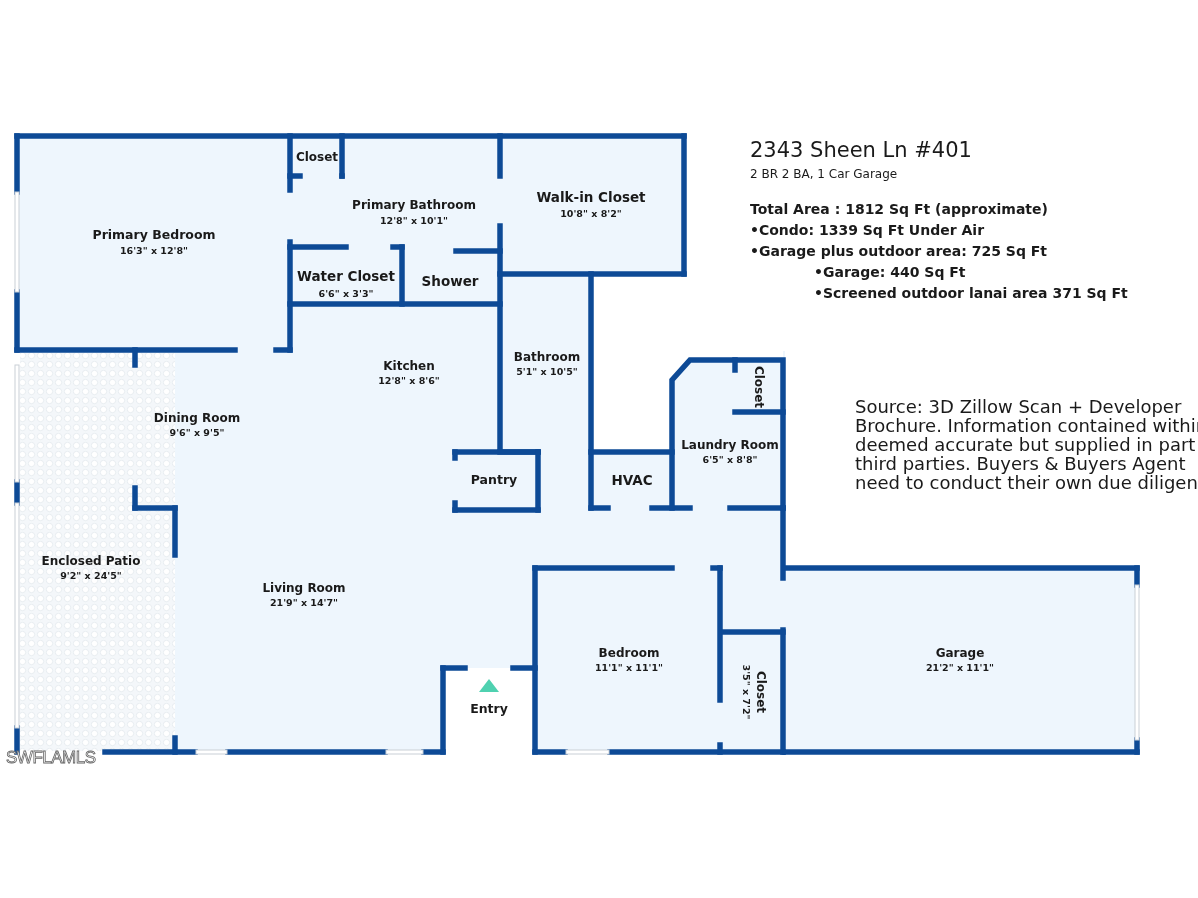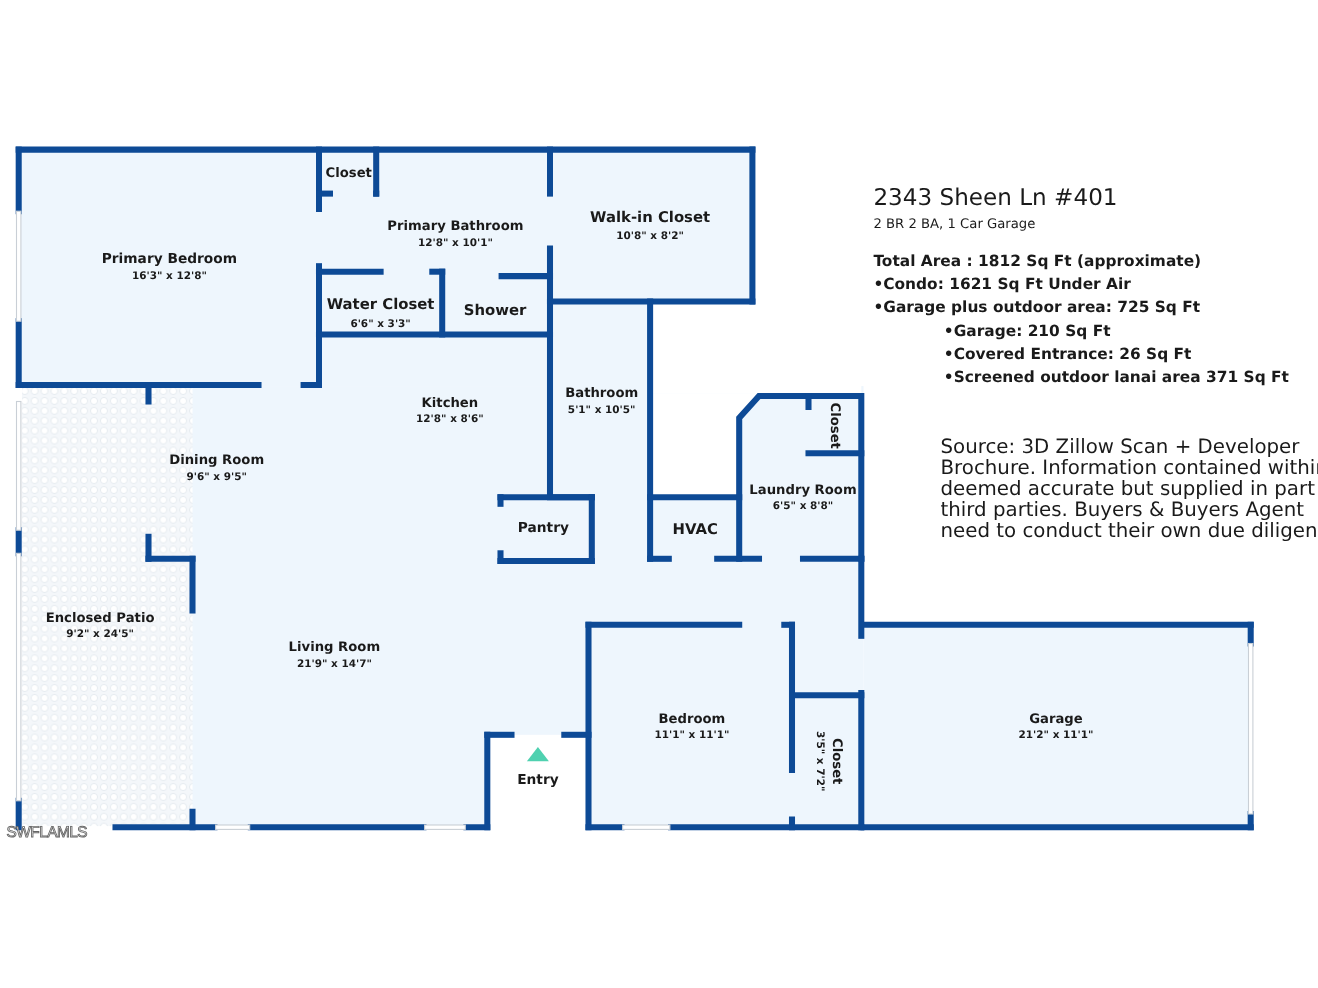--- a/index.html
+++ b/index.html
@@ -1,26 +1,26 @@
 <!DOCTYPE html>
 <html><head>
 <meta charset="utf-8">
 <style>
   html, body { margin:0; padding:0; background:#ffffff; }
   body { width:1198px; height:898px; position:relative; overflow:hidden; font-family:"Liberation Sans", sans-serif; }
   #plan { position:absolute; left:0; top:0; }
   .room-name { font-family:"DejaVu Sans", sans-serif; font-weight:bold; fill:#1a1a1a; }
   .room-dim { font-family:"DejaVu Sans", sans-serif; font-weight:bold; fill:#1a1a1a; font-size:9.5px; }
-  .info { position:absolute; left:750px; top:165px; color:#1a1a1a; font-family:"DejaVu Sans", sans-serif;margin-left:44px; }
+  .info { position:absolute; left:750px; top:136px; color:#1a1a1a; font-family:"DejaVu Sans", sans-serif; }
   .info .title { font-size:21px; letter-spacing:0px; line-height:28px; }
   .info .sub { font-size:12px; line-height:20px; margin-bottom:15px; }
   .info .line { font-size:14px; line-height:21px; white-space:nowrap;font-weight:bold; }
   .info .indent { padding-left:64px; }
   .disclaimer { position:absolute; left:814px; top:397px; width:380px; font-size:18px; line-height:19px; color:#1a1a1a; font-family:"DejaVu Sans", sans-serif;margin-left:41px; }
-  .watermark { position:absolute; left:6px; top:748px; font-size:14px; letter-spacing:-0.5px; color:rgba(255,255,255,0.9); -webkit-text-stroke:0.8px #666; font-family:"Liberation Sans", sans-serif; }
+  .watermark { position:absolute; left:6px; top:748px; font-size:17px; letter-spacing:-0.5px; color:rgba(255,255,255,0.9); -webkit-text-stroke:0.8px #666; font-family:"Liberation Sans", sans-serif; }
 </style>
 </head>
 <body>
 
 <svg id="plan" width="1198" height="898" viewBox="0 0 1198 898" xmlns="http://www.w3.org/2000/svg">
   <defs>
     <pattern id="tile" width="9" height="9" patternUnits="userSpaceOnUse">
       <rect width="9" height="9" fill="#f4f7fa"></rect>
       <circle cx="4.5" cy="4.5" r="3.2" fill="#ffffff" stroke="#e3e8ee" stroke-width="0.8"></circle>
     </pattern>
@@ -212,22 +212,21 @@
       <text class="room-name" x="960" y="657" font-size="12">Garage</text>
       <text class="room-dim" x="960" y="671">21'2" x 11'1"</text>
     </g>
   </g>
 </svg>
 
 <div class="info">
   <div class="title">2343 Sheen Ln #401</div>
   <div class="sub">2 BR 2 BA, 1 Car Garage</div>
   <div class="line">Total Area : 1812 Sq Ft (approximate)</div>
-  <div class="line">•Condo: 1621 Sq Ft Under Air</div>
+  <div class="line">•Condo: 1339 Sq Ft Under Air</div>
   <div class="line">•Garage plus outdoor area: 725 Sq Ft</div>
-  <div class="line indent">•Garage: 210 Sq Ft</div>
-  <div class="line indent">•Covered Entrance: 26 Sq Ft</div>
+  <div class="line indent">•Garage: 440 Sq Ft</div>
   <div class="line indent">•Screened outdoor lanai area 371 Sq Ft</div>
 </div>
 
 <div class="disclaimer">Source: 3D Zillow Scan + Developer Brochure. Information contained within is deemed accurate but supplied in part by third parties. Buyers &amp; Buyers Agent need to conduct their own due diligence.</div>
 
 <div class="watermark">SWFLAMLS</div>
 
 </body></html>

